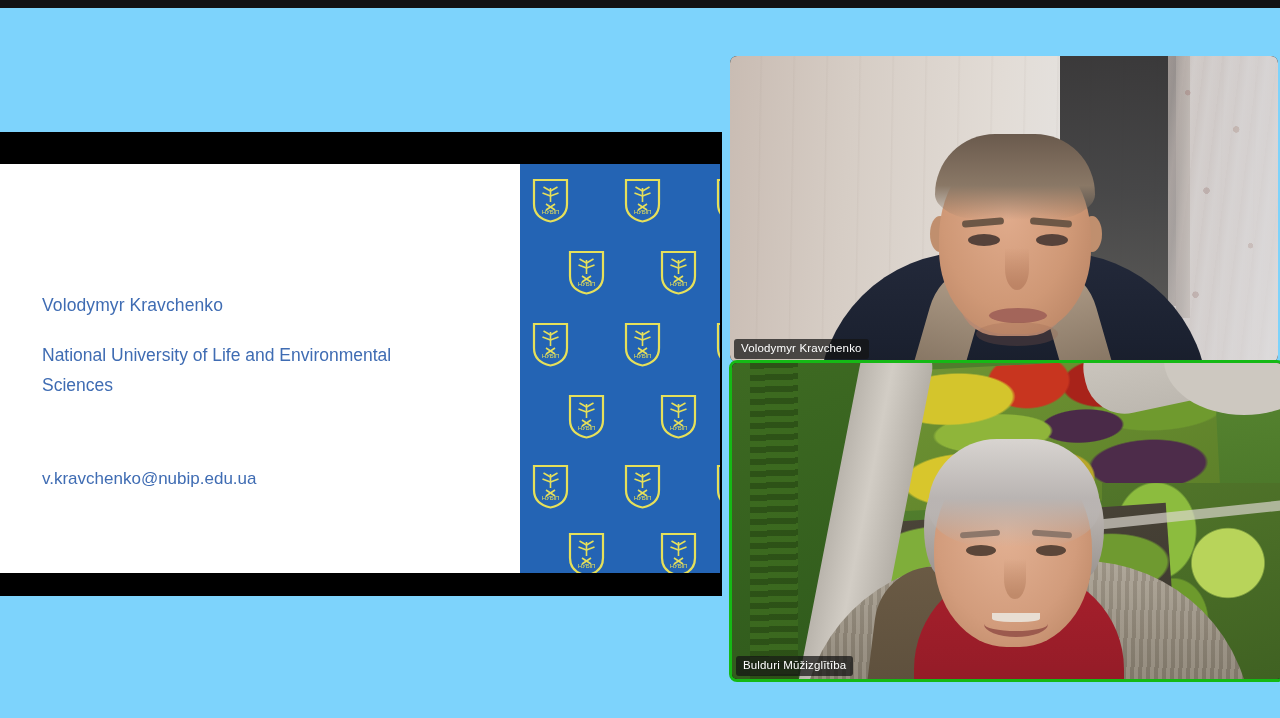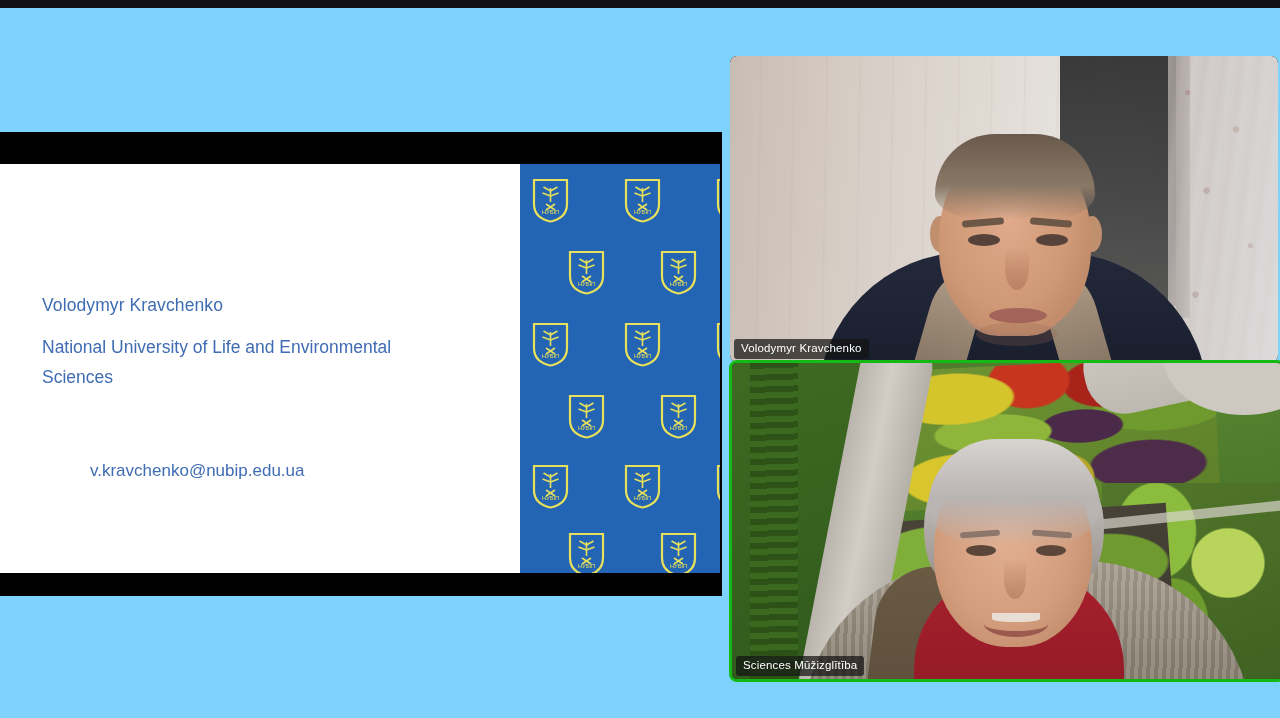--- a/index.html
+++ b/index.html
@@ -64,29 +64,28 @@
     color: #3f6cb3;
     font-size: 17.5px;
     line-height: 30px;
     letter-spacing: 0.1px;
     white-space: nowrap;
   }
   .sl-org {
     color: #3f6cb3;
     font-size: 17.5px;
     line-height: 30px;
-    margin-top: 12px;
+    margin-top: 20px;
     max-width: 400px;
   }
   .sl-email {
     color: #3f6cb3;
     font-size: 17px;
     line-height: 26px;
     margin-top: 66px;
-    margin-left: 48px;
   }
   .sl-web {
     color: #3f6cb3;
     font-size: 15px;
     line-height: 24px;
     margin-top: 56px;
   }
 
   
   .slide-pattern {
@@ -758,16 +757,16 @@
       <div class="w-head"></div>
       <div class="w-hair"></div>
       <div class="w-brow-l"></div>
       <div class="w-brow-r"></div>
       <div class="w-eye-l"></div>
       <div class="w-eye-r"></div>
       <div class="w-nose"></div>
       <div class="w-teeth"></div>
       <div class="w-smile"></div>
     </div>
-    <div class="nameplate">Sciences Mūžizglītība</div>
+    <div class="nameplate">Bulduri Mūžizglītība</div>
   </div>
 
 </div>
 
 </body></html>

